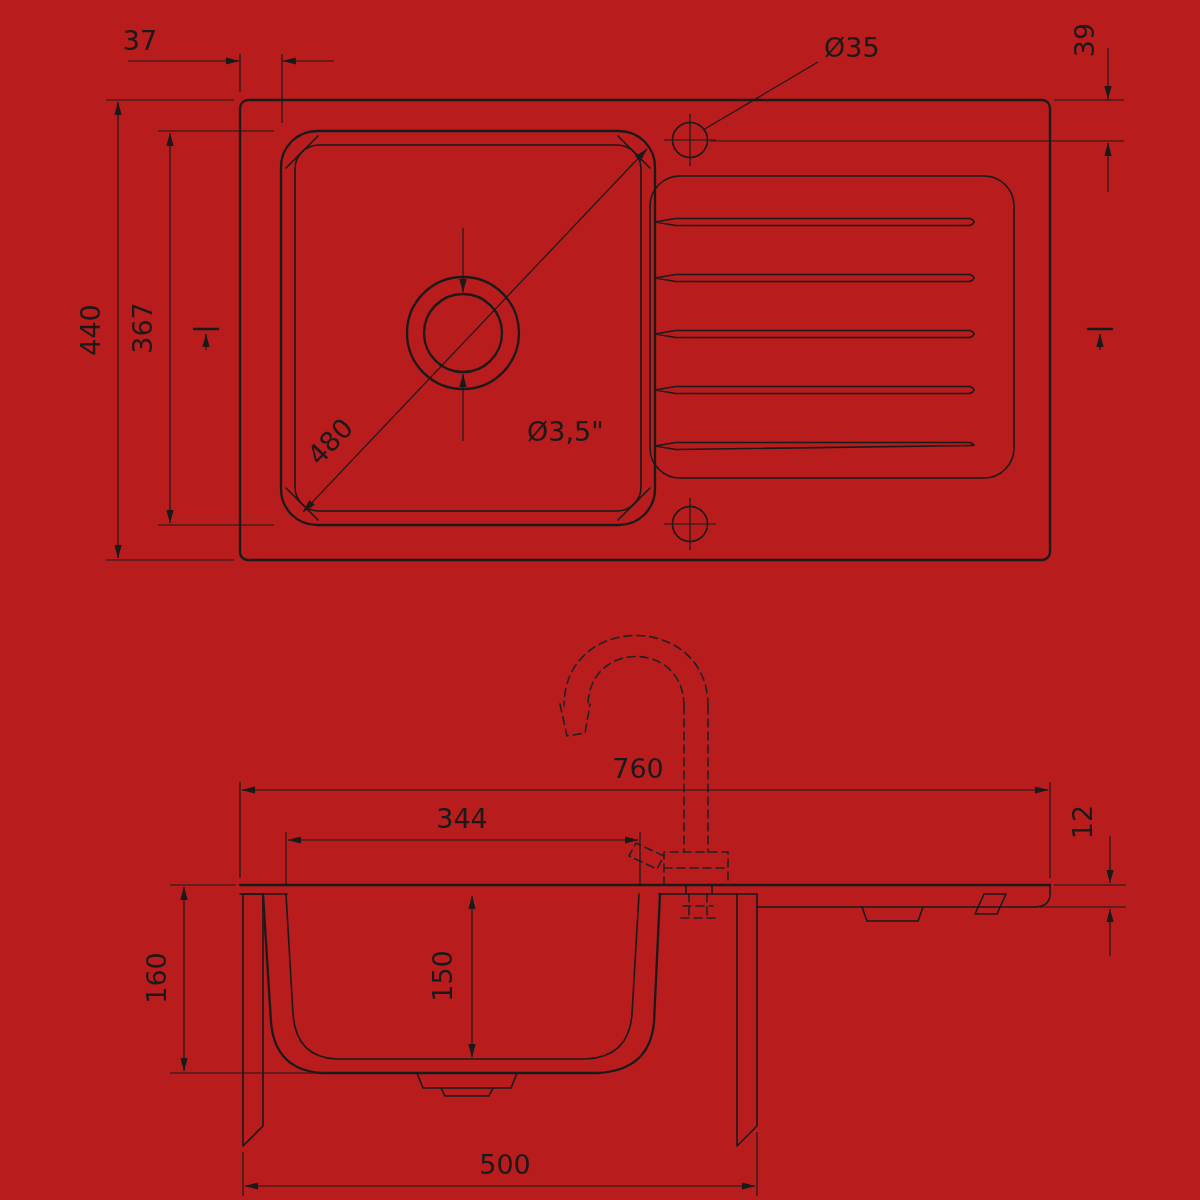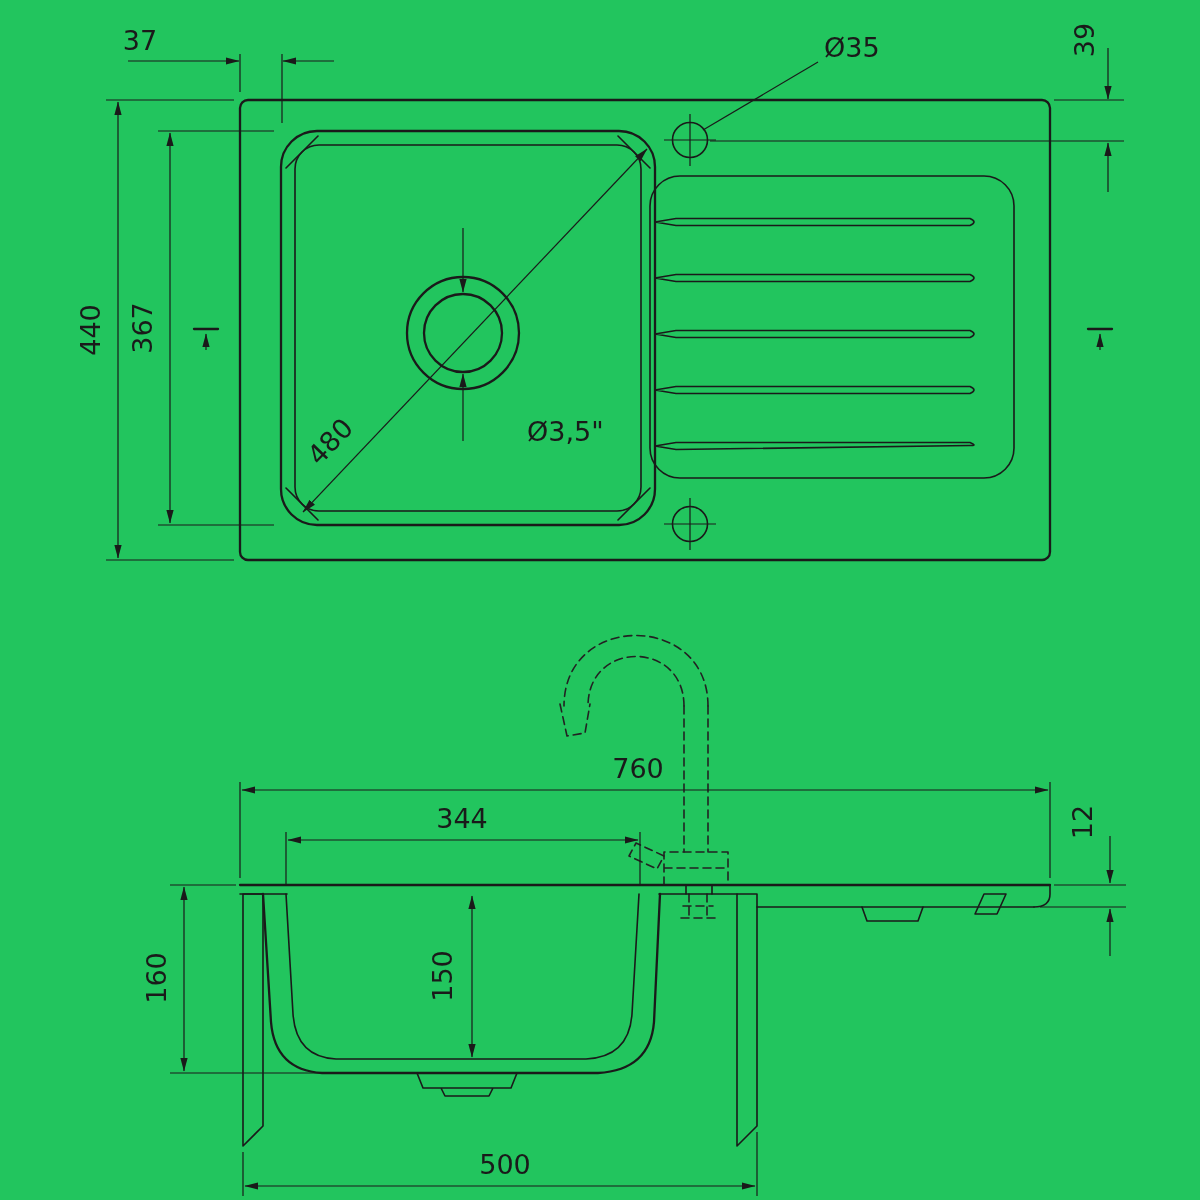--- a/index.html
+++ b/index.html
@@ -1,16 +1,16 @@
 <!DOCTYPE html>
 <html><head>
 <meta charset="utf-8">
 <style>
   html,body{margin:0;padding:0;background:#ffffff;}
-  .canvas{width:1200px;height:1200px;background:#22c55e;position:relative;overflow:hidden;}
+  .canvas{width:1200px;height:1200px;background:#b91c1c;position:relative;overflow:hidden;}
   svg{display:block;}
   svg text{font-family:"DejaVu Sans","Liberation Sans",sans-serif;font-size:27px;fill:#1a1a1a;}
   .dim-text{text-anchor:middle;}
   .ln{stroke:#1a1a1a;fill:none;stroke-width:2.3;stroke-linecap:round;stroke-linejoin:round;}
   .ln-thin{stroke-width:1.6;}
   .dl{stroke:#1a1a1a;fill:none;stroke-width:1.2;}
   .dash{stroke:#222;fill:none;stroke-width:1.6;stroke-dasharray:8 5;stroke-linecap:round;stroke-linejoin:round;}
 </style>
 </head>
 <body>

